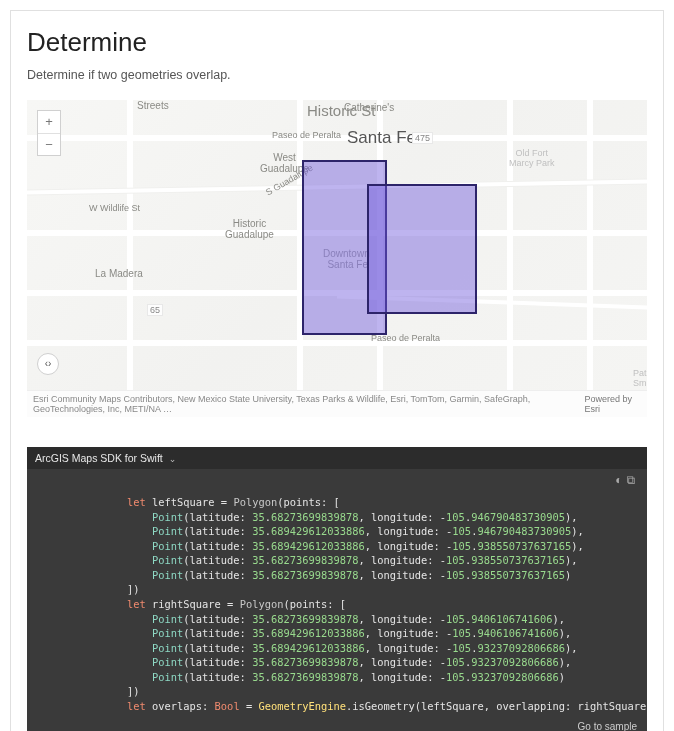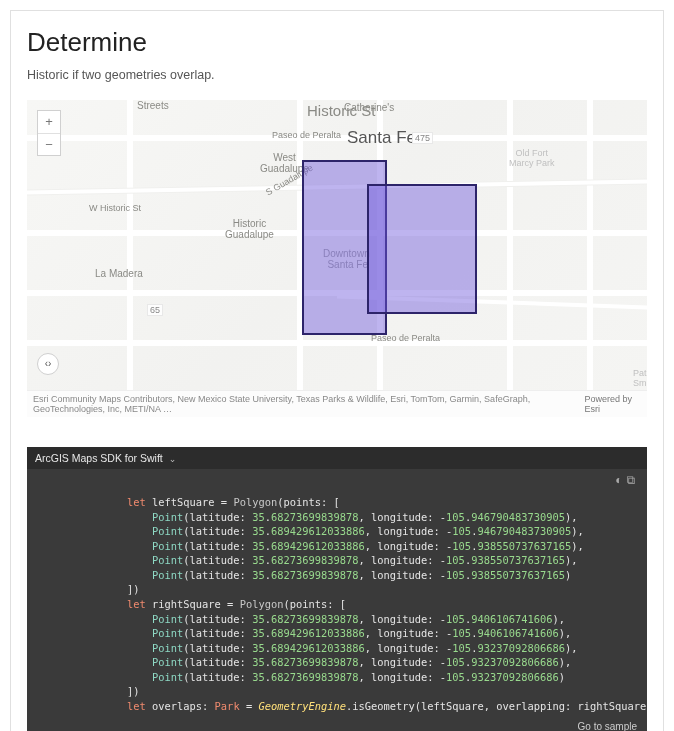--- a/index.html
+++ b/index.html
@@ -63,31 +63,31 @@
   .code-head { background: #2c2c2c; padding: 5px 8px; font-size: 10.5px; display:flex; align-items:flex-end; gap:6px; }
   .code-head .chev { font-size:9px; color:#bbb; }
   .code-toolbar { background:#3a3a3a; padding:4px 8px; text-align:right; font-size:12px; color:#aaa; letter-spacing:4px; }
   .code-toolbar span { cursor:pointer; }
   .code-body { background:#3a3a3a; padding: 4px 0 4px 0; font-family: "Menlo", "Consolas", monospace; font-size: 10.4px; line-height: 1.4; overflow-x:auto; }
   .code-body pre { margin:0; padding-left:100px; white-space:pre; color:#e4e4e4; }
   .kw-let { color:#f08a6e; }
   .kw-bool { color:#f08a6e; }
   .kw-point { color:#8ed9c4; }
   .kw-poly { color:#c8c8c8; }
-  .kw-geo { color:#ffe07a;font-style:italic; }
+  .kw-geo { color:#ffe07a; }
   .kw-num { color:#98d98d; }
   .code-foot { background:#3a3a3a; padding:4px 10px 6px; text-align:right; font-size:10px; }
   .code-foot a { color:#ccc; text-decoration:none; }
 </style>
 </head>
 <body>
 
 <div class="container">
   <h1 class="title">Determine</h1>
-  <p class="desc">Historic if two geometries overlap.</p>
+  <p class="desc">Determine if two geometries overlap.</p>
 
   <div class="map-wrap">
     <div class="map-bg"></div>
     <div class="road h r1"></div>
     <div class="road h r2"></div>
     <div class="road h r3"></div>
     <div class="road h r4"></div>
     <div class="road v rv1"></div>
     <div class="road v rv2"></div>
     <div class="road v rv3"></div>
@@ -102,21 +102,21 @@
 Guadalupe</div>
     <div class="label-sm l-histg" style="white-space:pre; text-align:center;">Historic
 Guadalupe</div>
     <div class="label-sm l-lam">La Madera</div>
     <div class="label-sm l-down" style="white-space:pre; text-align:center;">Downtown
  Santa Fe</div>
     <div class="label-sm l-fort" style="white-space:pre; text-align:center;">Old Fort
 Marcy Park</div>
     <div class="label-sm l-paseo1">Paseo de Peralta</div>
     <div class="label-sm l-paseo2">Paseo de Peralta</div>
-    <div class="label-sm l-alam">W Historic St</div>
+    <div class="label-sm l-alam">W Wildlife St</div>
     <div class="label-sm l-guad">S Guadalupe</div>
     <div class="label-sm l-stc">Historic St</div>
     <div class="label-sm l-stc2">Catherine's</div>
     <div class="label-sm l-pq" style="white-space:pre;">Patric
 Smith F</div>
     <div class="l-hwy">65</div>
     <div class="l-hwy2">475</div>
 
     <div class="poly poly1"></div>
     <div class="poly poly2"></div>
@@ -148,19 +148,19 @@
     <span class="kw-point">Point</span>(latitude: <span class="kw-num">35</span>.<span class="kw-num">68273699839878</span>, longitude: -<span class="kw-num">105</span>.<span class="kw-num">938550737637165</span>),
     <span class="kw-point">Point</span>(latitude: <span class="kw-num">35</span>.<span class="kw-num">68273699839878</span>, longitude: -<span class="kw-num">105</span>.<span class="kw-num">938550737637165</span>)
 ])
 <span class="kw-let">let</span> rightSquare = <span class="kw-poly">Polygon</span>(points: [
     <span class="kw-point">Point</span>(latitude: <span class="kw-num">35</span>.<span class="kw-num">68273699839878</span>, longitude: -<span class="kw-num">105</span>.<span class="kw-num">9406106741606</span>),
     <span class="kw-point">Point</span>(latitude: <span class="kw-num">35</span>.<span class="kw-num">689429612033886</span>, longitude: -<span class="kw-num">105</span>.<span class="kw-num">9406106741606</span>),
     <span class="kw-point">Point</span>(latitude: <span class="kw-num">35</span>.<span class="kw-num">689429612033886</span>, longitude: -<span class="kw-num">105</span>.<span class="kw-num">93237092806686</span>),
     <span class="kw-point">Point</span>(latitude: <span class="kw-num">35</span>.<span class="kw-num">68273699839878</span>, longitude: -<span class="kw-num">105</span>.<span class="kw-num">93237092806686</span>),
     <span class="kw-point">Point</span>(latitude: <span class="kw-num">35</span>.<span class="kw-num">68273699839878</span>, longitude: -<span class="kw-num">105</span>.<span class="kw-num">93237092806686</span>)
 ])
-<span class="kw-let">let</span> overlaps: <span class="kw-bool">Park</span> = <span class="kw-geo">GeometryEngine</span>.isGeometry(leftSquare, overlapping: rightSquare)</pre>
+<span class="kw-let">let</span> overlaps: <span class="kw-bool">Bool</span> = <span class="kw-geo">GeometryEngine</span>.isGeometry(leftSquare, overlapping: rightSquare)</pre>
     </div>
     <div class="code-foot">
       <a href="#">Go to sample</a>
     </div>
   </div>
 </div>
 
 </body></html>

